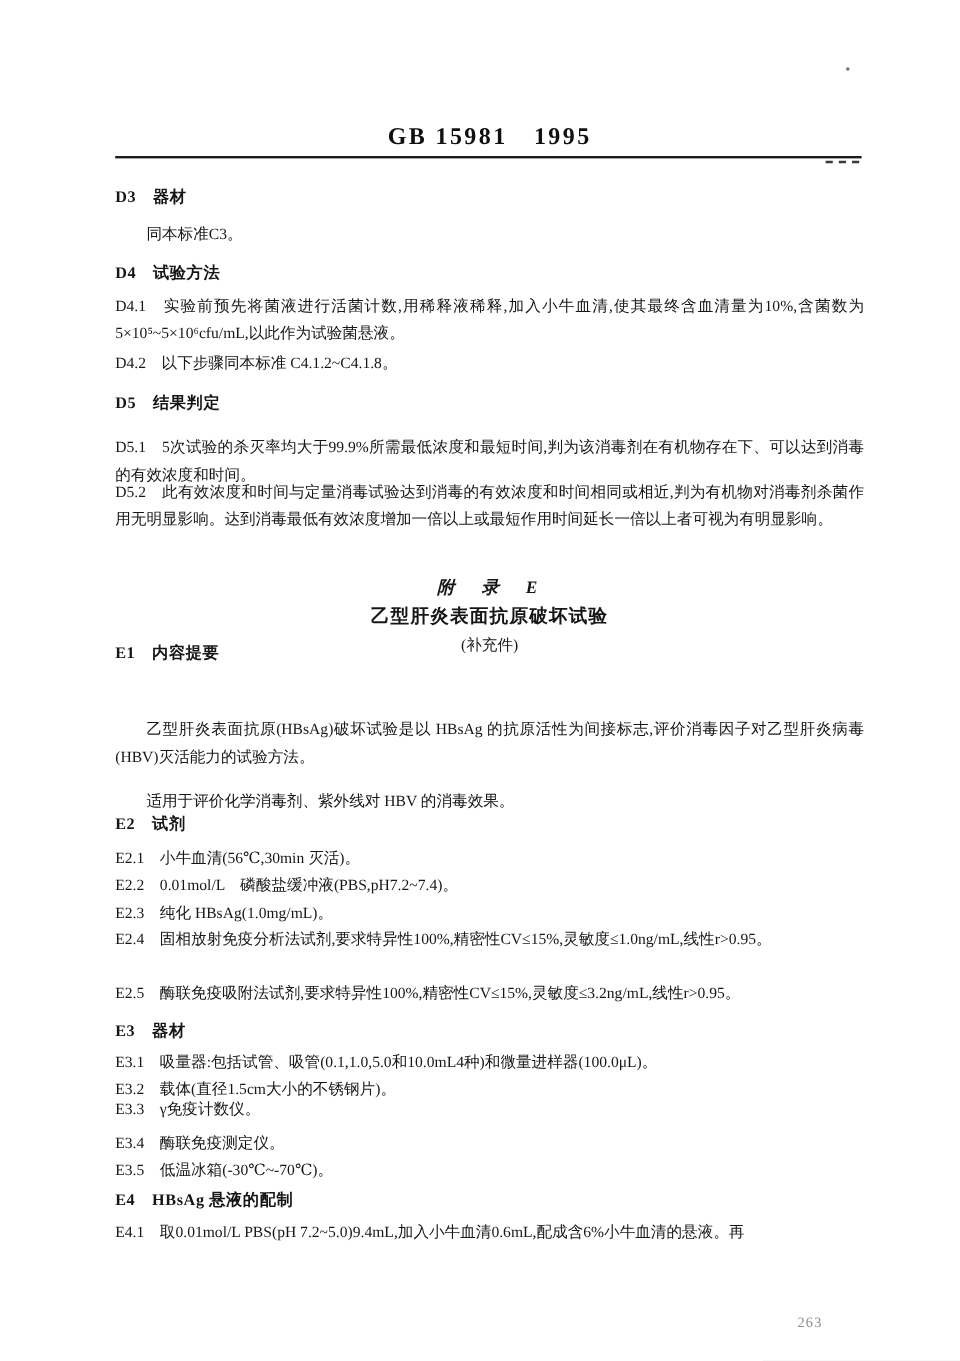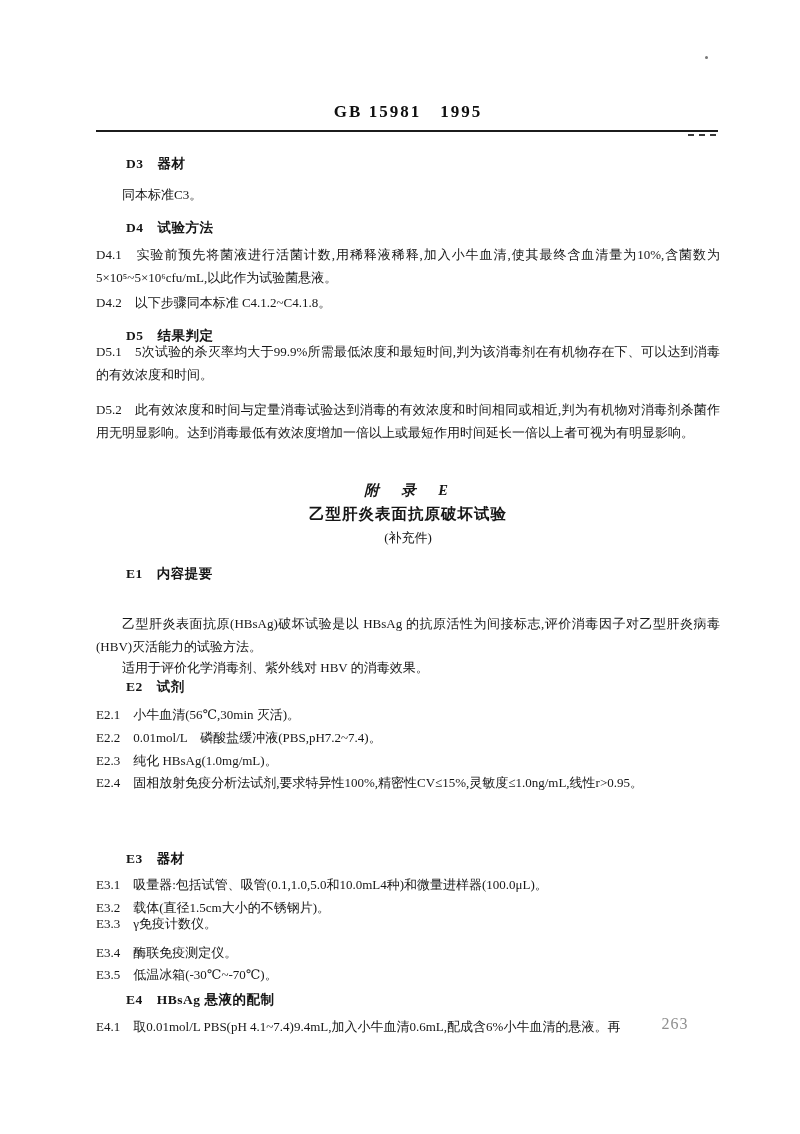--- a/index.html
+++ b/index.html
@@ -10,46 +10,46 @@
     overflow:hidden;
     font-family:"Liberation Serif","DejaVu Serif",serif;
     color:#141414;
   }
   .blk{
     position:absolute;left:96px;width:624px;
     font-size:13px;line-height:23px;
     text-align:justify;
     color:#161616;
   }
-  .h{font-weight:bold;font-size:13.5px;letter-spacing:0.5px;margin-left:30px;}
+  .h{font-weight:bold;font-size:13.5px;letter-spacing:0.5px;}
   .indent{text-indent:26px;}
   .center{text-align:center;}
   .std-code{
     position:absolute;left:96px;top:100px;width:624px;
-    text-align:center;font-weight:bold;font-size:17px;
+    text-align:center;font-weight:bold;font-size:20px;
     letter-spacing:2px;color:#101010;
   }
   .rule{
     position:absolute;left:96px;top:130px;width:622px;height:2px;
     background:#1c1c1c;
   }
   .rule-artifact{
     position:absolute;left:688px;top:134px;width:28px;height:0;
     border-top:2px dashed #3a3a3a;
   }
   .speck{
     position:absolute;left:705px;top:56px;width:3px;height:3px;
     background:#777;border-radius:50%;
   }
   .appendix-label{font-weight:bold;font-size:14.5px;letter-spacing:4px;font-style:italic;}
   .title-cn{font-weight:bold;font-size:15.5px;letter-spacing:1px;}
   .subtitle{font-size:13px;}
   .page-num{
-    position:absolute;left:640px;top:1015px;width:70px;
-    text-align:center;font-size:16px;color:#8f8f8f;letter-spacing:1px;
+    position:absolute;left:640px;top:1095px;width:70px;
+    text-align:center;font-size:12px;color:#8f8f8f;letter-spacing:1px;
   }
 </style>
 </head>
 <body>
 
 <div class="page">
 
   <div class="speck"></div>
 
   <div class="std-code">GB 15981　1995</div>
@@ -57,42 +57,43 @@
   <div class="rule-artifact"></div>
 
   <div class="blk h" style="top:152px">D3　器材</div>
   <div class="blk indent" style="top:183px">同本标准C3。</div>
 
   <div class="blk h" style="top:216px">D4　试验方法</div>
   <div class="blk" style="top:243px">D4.1　实验前预先将菌液进行活菌计数,用稀释液稀释,加入小牛血清,使其最终含血清量为10%,含菌数为5×10⁵~5×10⁶cfu/mL,以此作为试验菌悬液。</div>
   <div class="blk" style="top:291px">D4.2　以下步骤同本标准 C4.1.2~C4.1.8。</div>
 
   <div class="blk h" style="top:324px">D5　结果判定</div>
-  <div class="blk" style="top:340px">D5.1　5次试验的杀灭率均大于99.9%所需最低浓度和最短时间,判为该消毒剂在有机物存在下、可以达到消毒的有效浓度和时间。</div>
+  <div class="blk" style="top:361px">D5.1　5次试验的杀灭率均大于99.9%所需最低浓度和最短时间,判为该消毒剂在有机物存在下、可以达到消毒的有效浓度和时间。</div>
   <div class="blk" style="top:398px">D5.2　此有效浓度和时间与定量消毒试验达到消毒的有效浓度和时间相同或相近,判为有机物对消毒剂杀菌作用无明显影响。达到消毒最低有效浓度增加一倍以上或最短作用时间延长一倍以上者可视为有明显影响。</div>
 
   <div class="blk center appendix-label" style="top:479px">附　录　E</div>
   <div class="blk center title-cn" style="top:502px">乙型肝炎表面抗原破坏试验</div>
   <div class="blk center subtitle" style="top:526px">(补充件)</div>
 
-  <div class="blk h" style="top:562px">E1　内容提要</div>
-  <div class="blk indent" style="top:612px">乙型肝炎表面抗原(HBsAg)破坏试验是以 HBsAg 的抗原活性为间接标志,评价消毒因子对乙型肝炎病毒(HBV)灭活能力的试验方法。</div>
+  <div class="blk h" style="top:532px">E1　内容提要</div>
+  <div class="blk indent" style="top:596px">乙型肝炎表面抗原(HBsAg)破坏试验是以 HBsAg 的抗原活性为间接标志,评价消毒因子对乙型肝炎病毒(HBV)灭活能力的试验方法。</div>
   <div class="blk indent" style="top:656px">适用于评价化学消毒剂、紫外线对 HBV 的消毒效果。</div>
 
   <div class="blk h" style="top:675px">E2　试剂</div>
   <div class="blk" style="top:703px">E2.1　小牛血清(56℃,30min 灭活)。</div>
   <div class="blk" style="top:726px">E2.2　0.01mol/L　磷酸盐缓冲液(PBS,pH7.2~7.4)。</div>
   <div class="blk" style="top:749px">E2.3　纯化 HBsAg(1.0mg/mL)。</div>
   <div class="blk" style="top:771px">E2.4　固相放射免疫分析法试剂,要求特异性100%,精密性CV≤15%,灵敏度≤1.0ng/mL,线性r&gt;0.95。</div>
+  <div class="blk" style="top:816px">E2.5　酶联免疫吸附法试剂,要求特异性100%,精密性CV≤15%,灵敏度≤3.2ng/mL,线性r&gt;0.95。</div>
 
   <div class="blk h" style="top:847px">E3　器材</div>
   <div class="blk" style="top:873px">E3.1　吸量器:包括试管、吸管(0.1,1.0,5.0和10.0mL4种)和微量进样器(100.0μL)。</div>
   <div class="blk" style="top:896px">E3.2　载体(直径1.5cm大小的不锈钢片)。</div>
   <div class="blk" style="top:912px">E3.3　γ免疫计数仪。</div>
   <div class="blk" style="top:941px">E3.4　酶联免疫测定仪。</div>
   <div class="blk" style="top:963px">E3.5　低温冰箱(-30℃~-70℃)。</div>
 
   <div class="blk h" style="top:988px">E4　HBsAg 悬液的配制</div>
-  <div class="blk" style="top:1015px">E4.1　取0.01mol/L PBS(pH 4.1~7.4)9.4mL,加入小牛血清0.6mL,配成含6%小牛血清的悬液。再</div>
+  <div class="blk" style="top:1015px">E4.1　取0.01mol/L PBS(pH 7.2~5.0)9.4mL,加入小牛血清0.6mL,配成含6%小牛血清的悬液。再</div>
 
   <div class="page-num">263</div>
 
 </div>
 
 </body></html>

